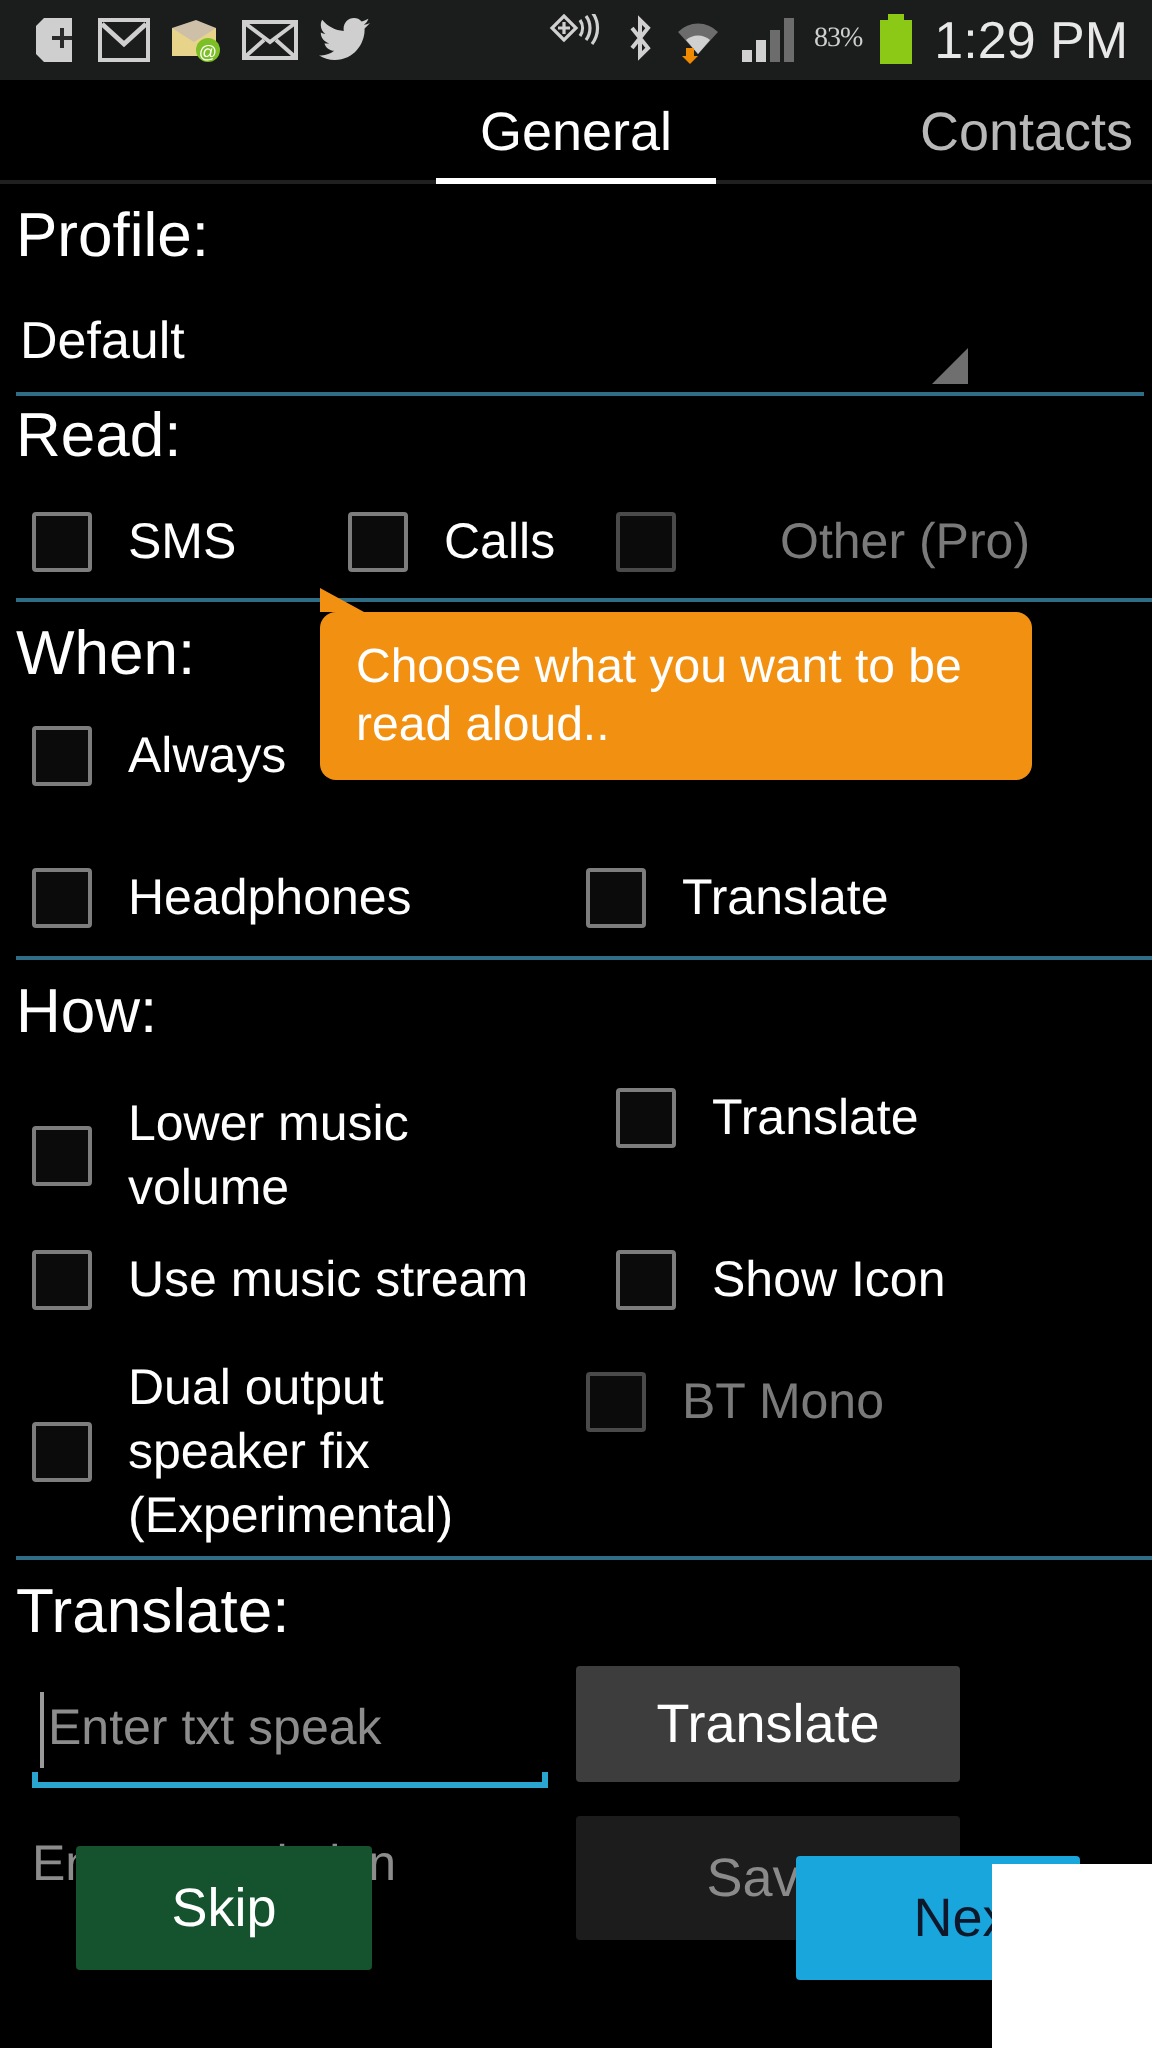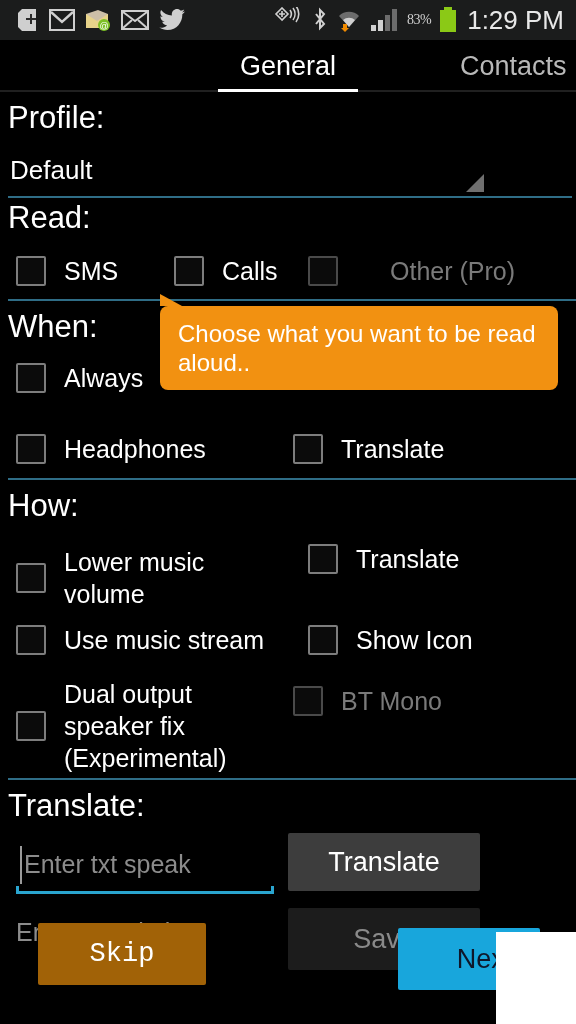--- a/index.html
+++ b/index.html
@@ -102,21 +102,21 @@
   }
   .cb-label.disabled { color: #7a7a7a; }
 
   
   .abs { position: absolute; }
 
   
   #tooltip {
     position: absolute;
     left: 160px; top: 306px;
-    width: 398px; height: 84px;
+    width: 356px; height: 84px;
     background: #f29111;
     border-radius: 8px;
     color: #ffffff;
     font-size: 24px;
     line-height: 29px;
     padding: 13px 16px 0 18px;
     z-index: 30;
   }
   #tooltip-tail {
     position: absolute; left: 0px; top: -12px;
@@ -160,22 +160,22 @@
   #btn-save {
     left: 288px; top: 908px; width: 192px; height: 62px;
     background: #1c1c1c; color: #8a8a8a;
   }
   .tx-second-line {
     position: absolute; left: 16px; top: 918px;
     font-size: 25px; color: #8c8c8c;
   }
 
   #btn-skip {
-    left: 38px; top: 923px; width: 168px; height: 62px;
-    background: #a16207; color: #ffffff; z-index: 20; font-family: Liberation Mono, monospace;
+    left: 38px; top: 923px; width: 148px; height: 62px;
+    background: #14532d; color: #ffffff; z-index: 20;
   }
   #btn-next {
     left: 398px; top: 928px; width: 142px; height: 62px;
     background: #18a6dc; color: #0f172a; z-index: 20; padding-left: 31px;
   }
   #white-box {
     position: absolute; left: 496px; top: 932px;
     width: 80px; height: 92px; background: #ffffff; z-index: 25;
   }
 </style>

